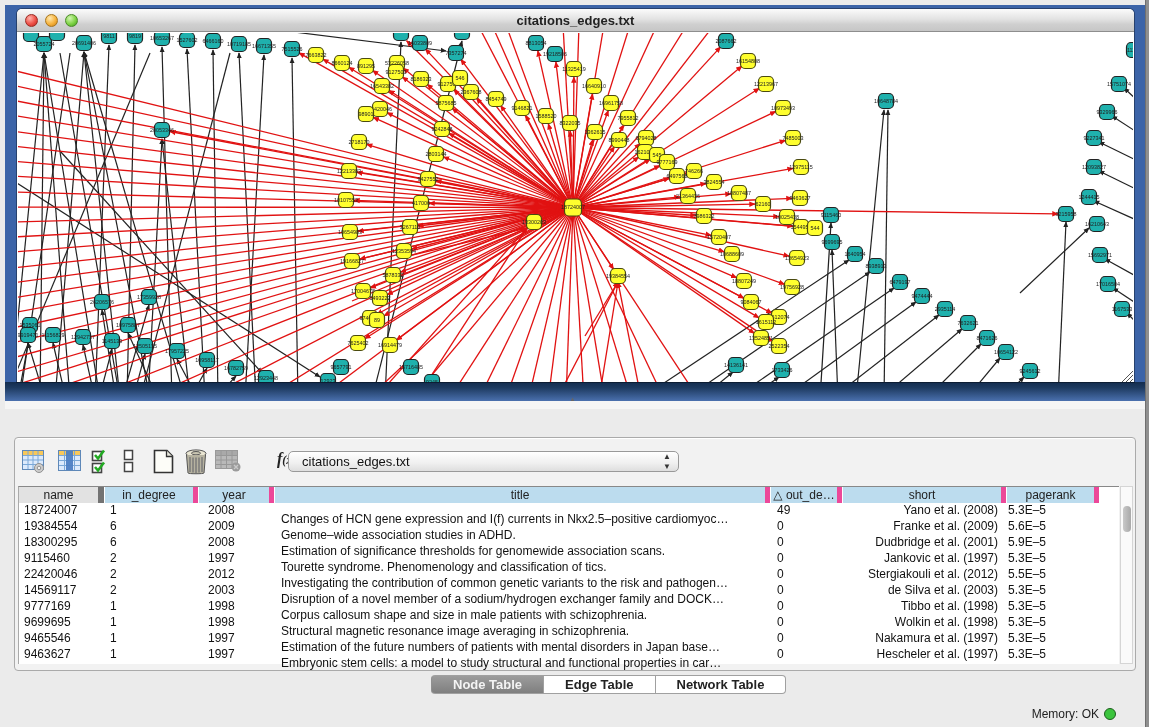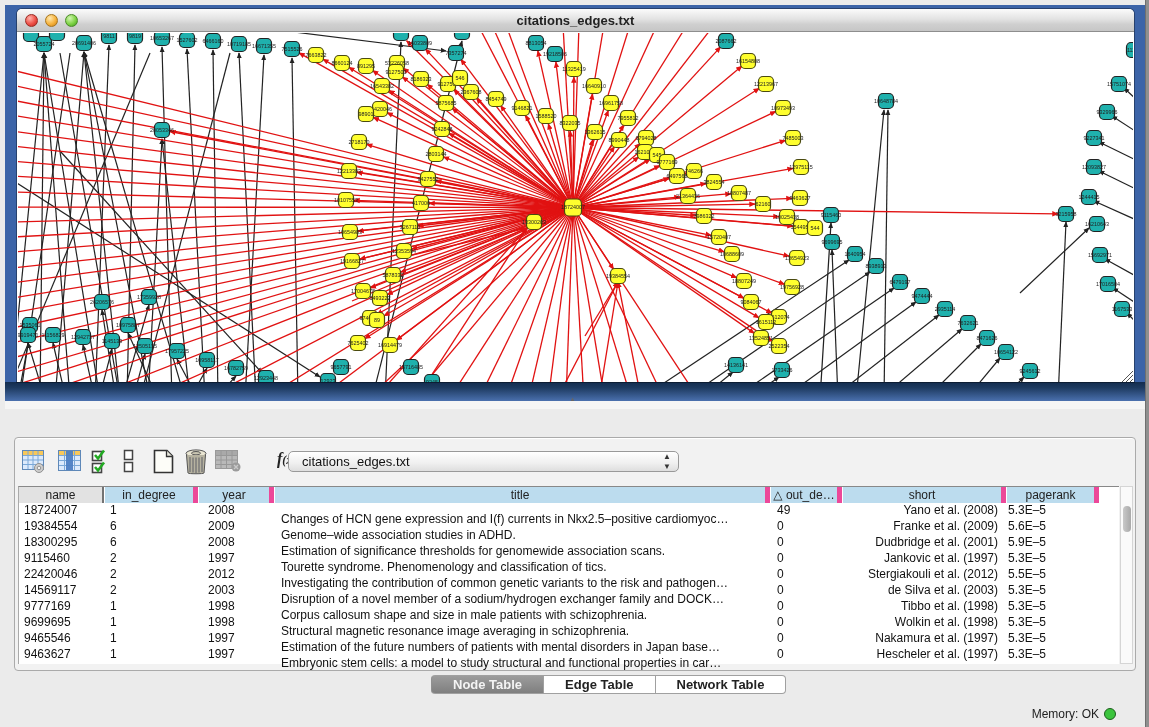--- a/index.html
+++ b/index.html
@@ -19,21 +19,21 @@
 #tpheader .t { position:absolute; left:9px; top:7px; font-size:13px; color:#333; }
 #panel { position:absolute; left:14px; top:437px; width:1122px; height:234px; background:#f2f2f2;
   border:1px solid #aaa; border-radius:4px; box-shadow:inset 0 1px 0 #fff; }
 .ticon { position:absolute; top:11px; }
 #combo { position:absolute; left:273px; top:13px; width:391px; height:21px; border:1px solid #999; border-radius:5px;
   background:linear-gradient(#fff,#efefef 60%,#dedede); font-size:13px; color:#111; line-height:19px; padding-left:13px; }
 #combo .arr { position:absolute; right:7px; top:0px; font-size:8px; line-height:10px; color:#333; }
 #tbl { position:absolute; left:3px; top:48px; width:1101px; height:178px; background:#fff; border-top:1px solid #888; border-left:1px solid #aaa; }
 #thead { position:relative; width:100%; height:16px; background:#fff; font-size:12px; color:#222; }
 #thead div { position:absolute; top:0; height:16px; line-height:16px; text-align:center; border-right:5px solid #ec4899; background:#bcdcee; }
-#thead .h1 { left:0; width:85px; background:#e2e2e2; border-right:2px solid #737373; }
+#thead .h1 { left:0; width:85px; background:#e2e2e2; border-right:6px solid #737373; }
 #thead .h2 { left:86px; width:93px; }
 #thead .h3 { left:180px; width:75px; }
 #thead .h4 { left:256px; width:495px; }
 #thead .h5 { left:752px; width:71px; }
 #thead .h6 { left:824px; width:163px; }
 #thead .h7 { left:988px; width:92px; }
 .trow { position:relative; width:100%; height:16px; font-size:12px; color:#111; white-space:nowrap; }
 .trow div { position:absolute; top:0; height:16px; line-height:15px; overflow:hidden; }
 .c1 { left:5px; width:80px; }
 .c2 { left:91px; width:88px; }

